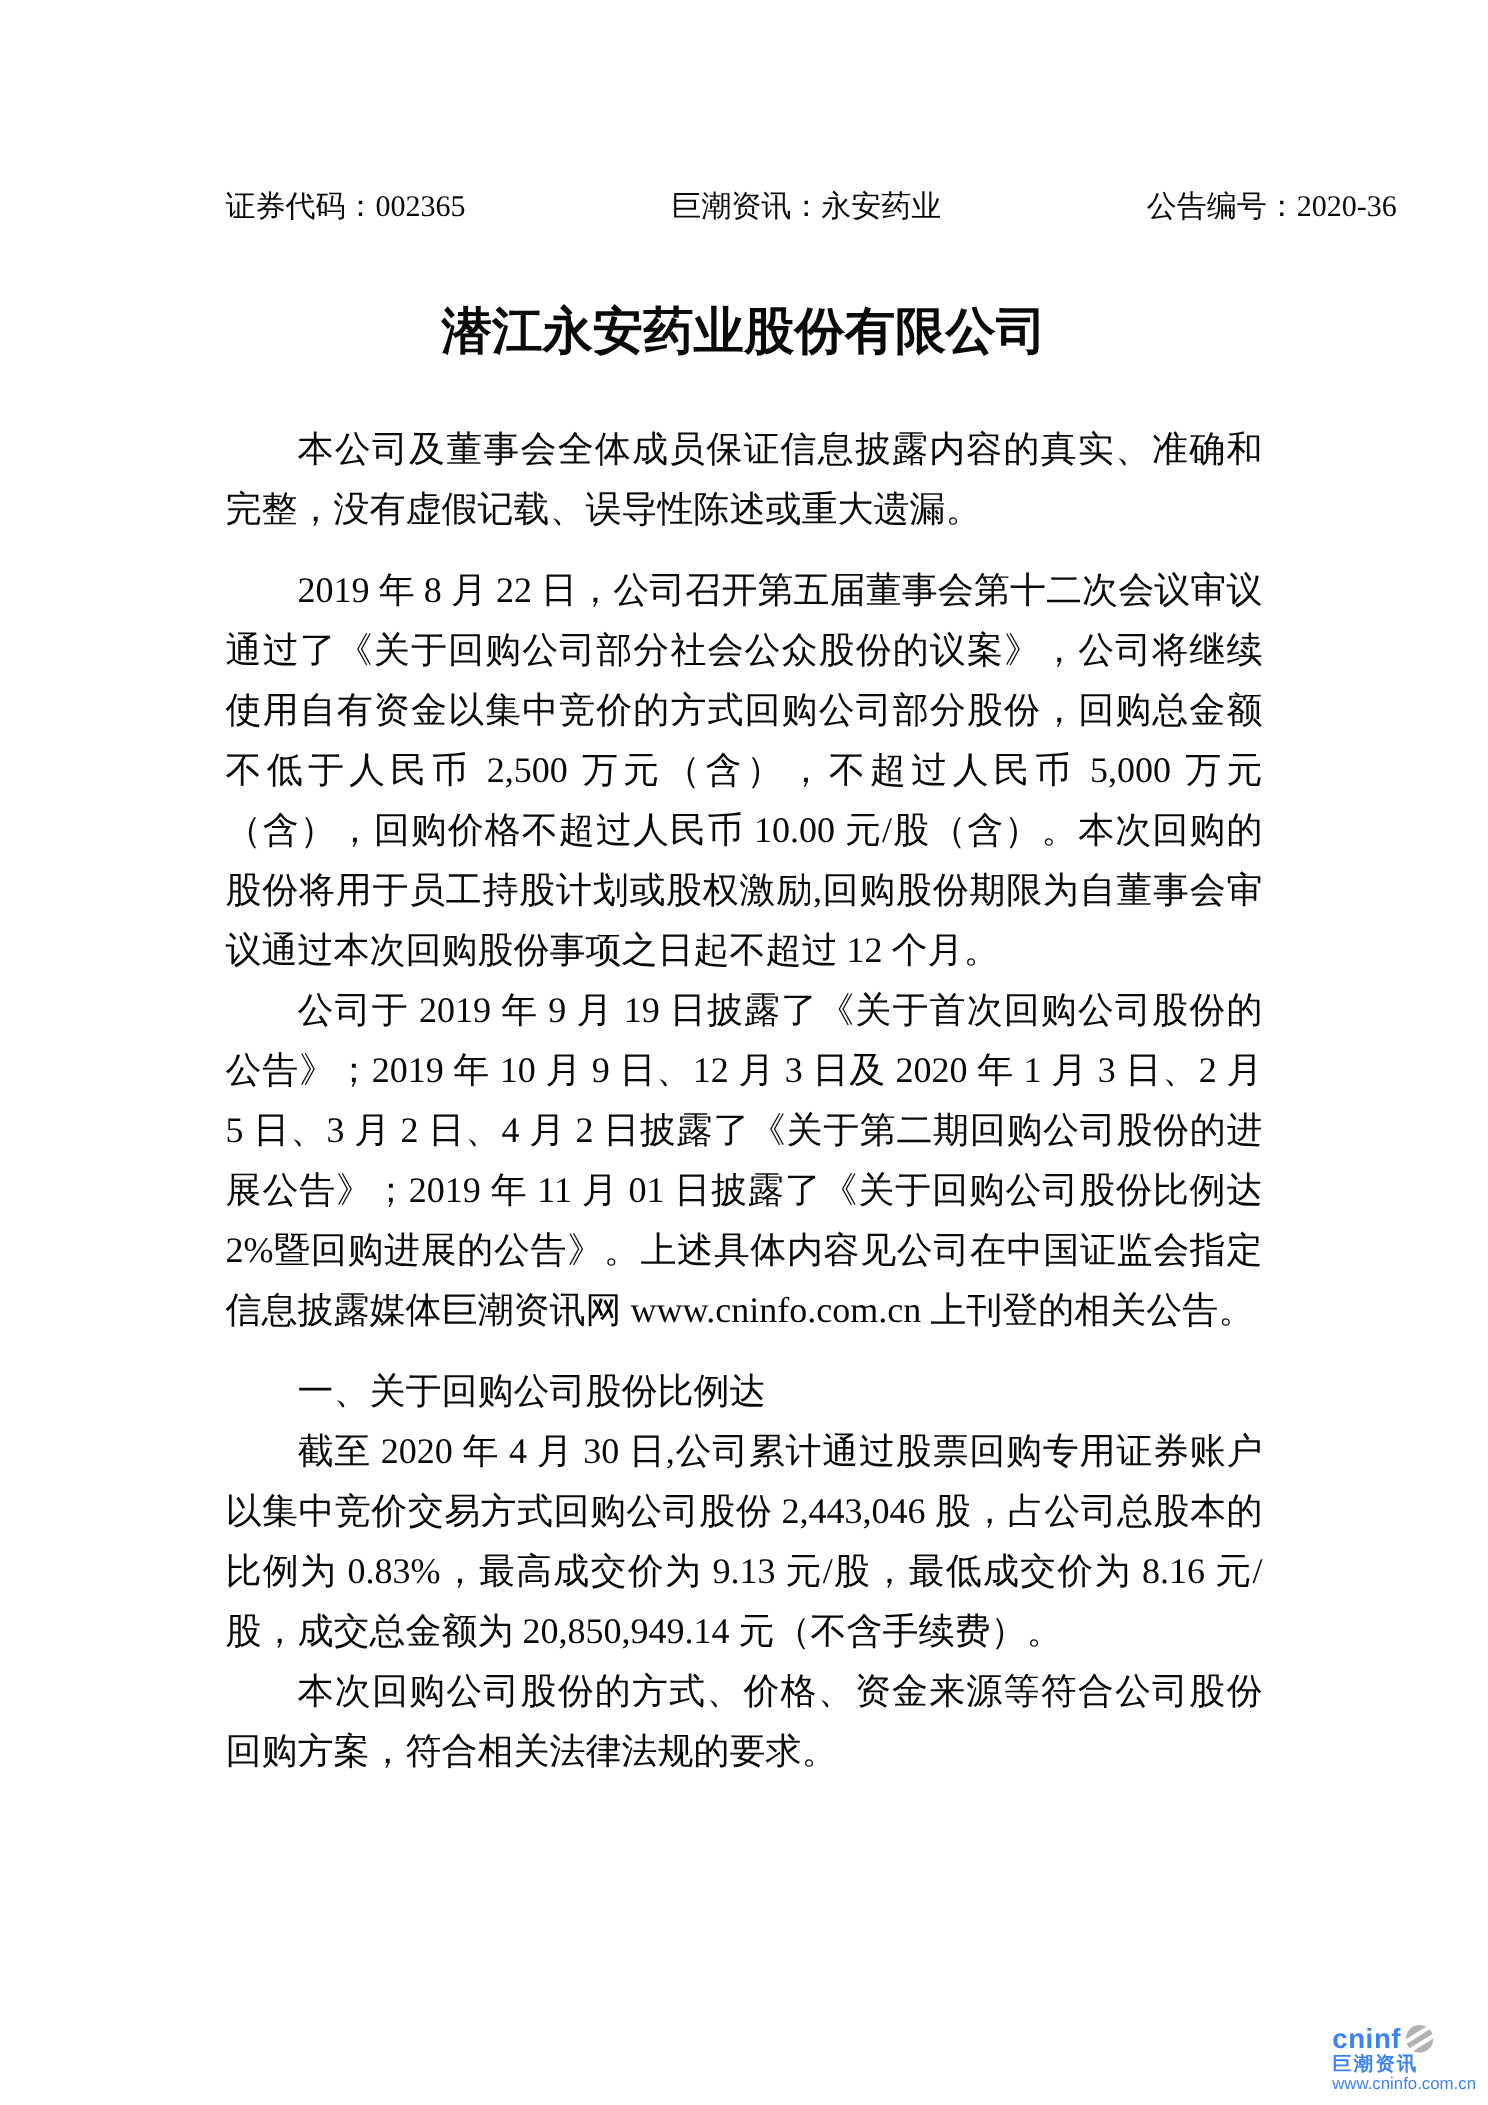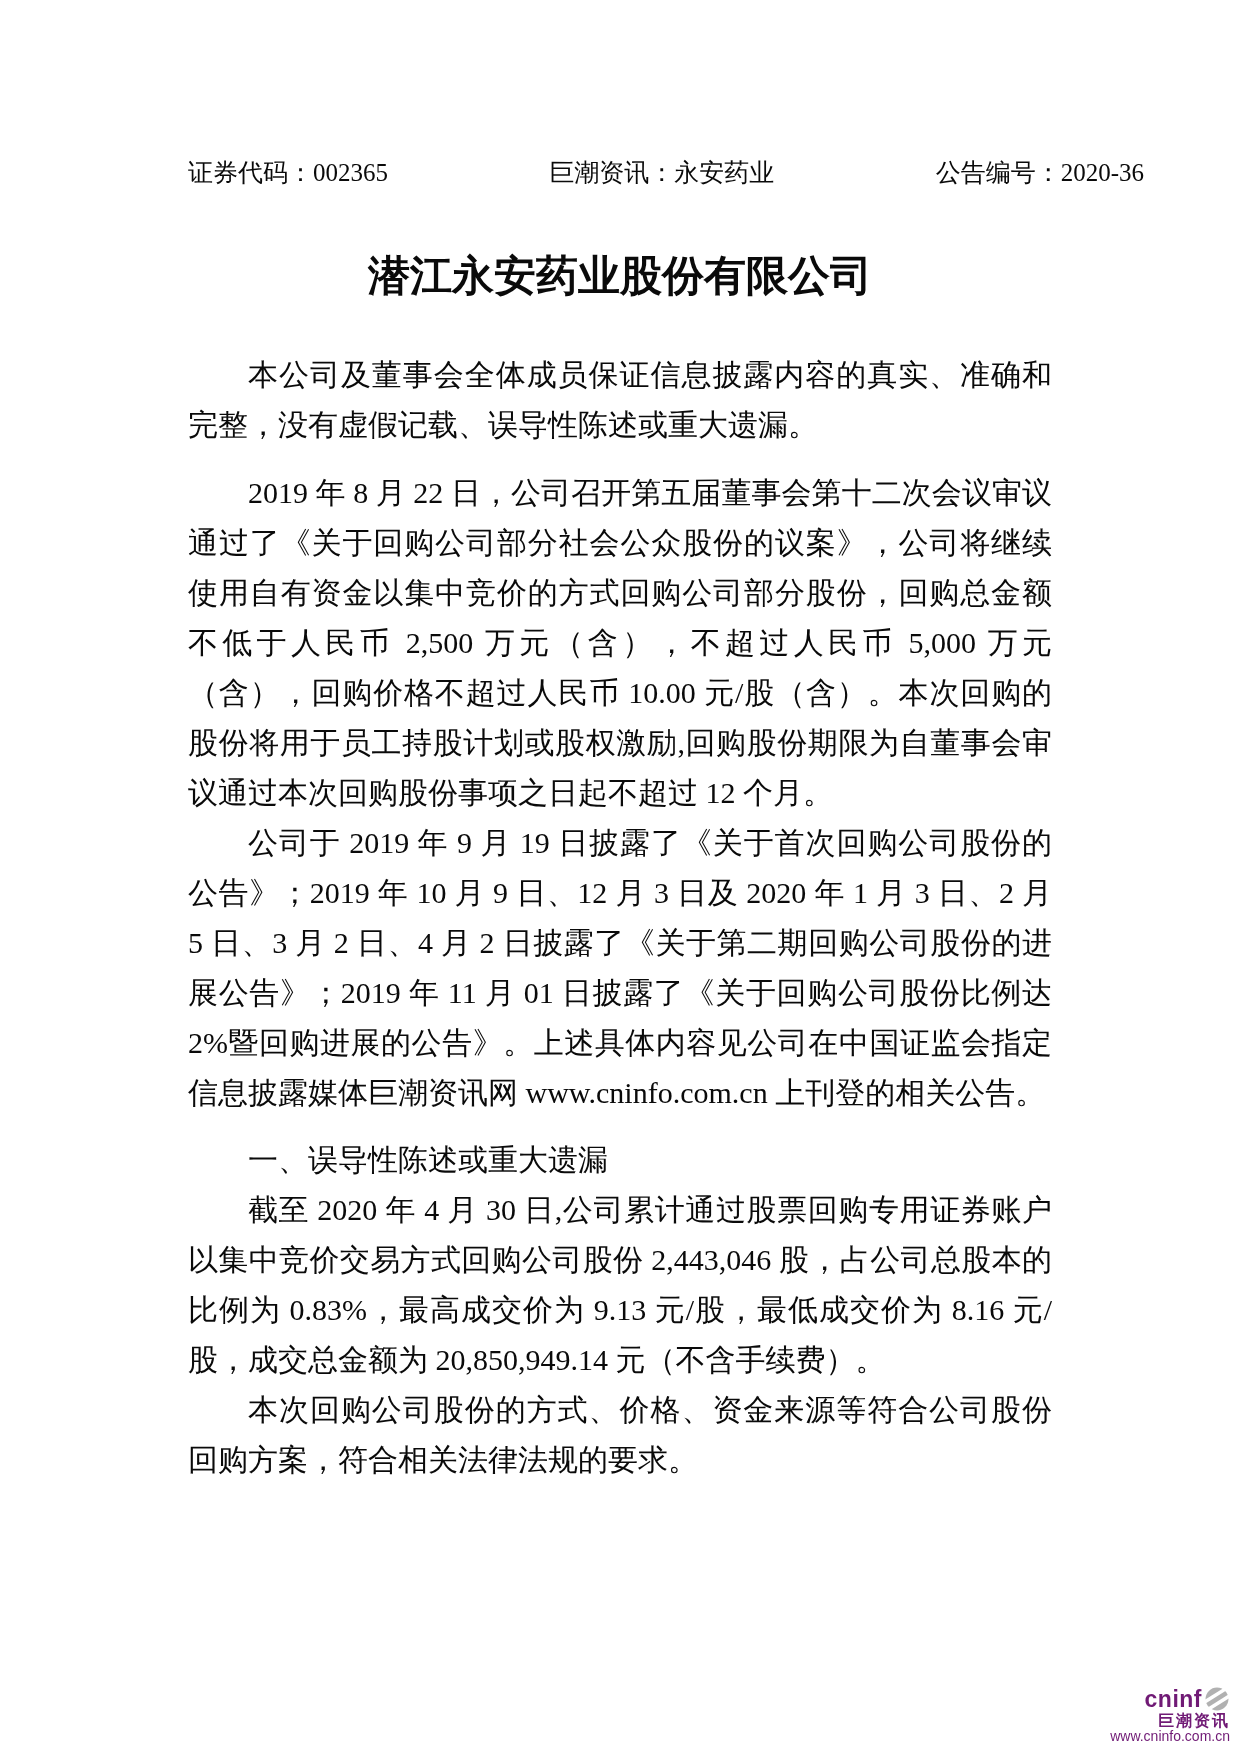--- a/index.html
+++ b/index.html
@@ -12,21 +12,21 @@
     width: 1240px;
     height: 1754px;
     background: #ffffff;
     overflow: hidden;
     color: #0a0a0a;
     font-family: "Liberation Serif", "DejaVu Serif", serif;
   }
   .doc-header {
     display: flex;
     justify-content: space-between;
-    margin: 148px 96px 0 188px;
+    margin: 148px 76px 0 188px;
     font-size: 25px;
     line-height: 50px;
     white-space: nowrap;
   }
   .title-company {
     margin: 53px 188px 0 188px;
     text-align: center;
     font-family: "Liberation Sans", "DejaVu Sans", sans-serif;
     font-weight: 700;
     font-size: 42px;
@@ -55,22 +55,22 @@
   }
   .doc-body p.section-heading {
     margin-top: 17px;
   }
   .cninfo-logo {
     position: absolute;
     right: 10px;
     bottom: 10px;
     display: flex;
     flex-direction: column;
-    align-items: flex-end;
-    color: #701a75;
+    align-items: flex-start;
+    color: #3b82f6;
     font-family: "Liberation Sans", "DejaVu Sans", sans-serif;
   }
   .logo-row {
     display: flex;
     align-items: center;
     gap: 2px;
     height: 26px;
   }
   .cninf-text {
     font-size: 23px;
@@ -100,21 +100,21 @@
     <span>巨潮资讯：永安药业</span>
     <span>公告编号：2020-36</span>
   </div>
 
   <h1 class="title-company">潜江永安药业股份有限公司</h1>
 
   <div class="doc-body">
     <p class="pledge">本公司及董事会全体成员保证信息披露内容的真实、准确和完整，没有虚假记载、误导性陈述或重大遗漏。</p>
     <p>2019 年 8 月 22 日，公司召开第五届董事会第十二次会议审议通过了《关于回购公司部分社会公众股份的议案》，公司将继续使用自有资金以集中竞价的方式回购公司部分股份，回购总金额不低于人民币 2,500 万元（含），不超过人民币 5,000 万元（含），回购价格不超过人民币 10.00 元/股（含）。本次回购的股份将用于员工持股计划或股权激励,回购股份期限为自董事会审议通过本次回购股份事项之日起不超过 12 个月。</p>
     <p>公司于 2019 年 9 月 19 日披露了《关于首次回购公司股份的公告》；2019 年 10 月 9 日、12 月 3 日及 2020 年 1 月 3 日、2 月 5 日、3 月 2 日、4 月 2 日披露了《关于第二期回购公司股份的进展公告》；2019 年 11 月 01 日披露了《关于回购公司股份比例达 2%暨回购进展的公告》。上述具体内容见公司在中国证监会指定信息披露媒体巨潮资讯网 www.cninfo.com.cn 上刊登的相关公告。</p>
-    <p class="section-heading">一、误导性陈述或重大遗漏</p>
+    <p class="section-heading">一、关于回购公司股份比例达</p>
     <p>截至 2020 年 4 月 30 日,公司累计通过股票回购专用证券账户以集中竞价交易方式回购公司股份 2,443,046 股，占公司总股本的比例为 0.83%，最高成交价为 9.13 元/股，最低成交价为 8.16 元/股，成交总金额为 20,850,949.14 元（不含手续费）。</p>
     <p>本次回购公司股份的方式、价格、资金来源等符合公司股份回购方案，符合相关法律法规的要求。</p>
   </div>
 
   <div class="cninfo-logo">
     <div class="logo-row">
       <span class="cninf-text">cninf</span>
       <span style="display:inline-flex;">
         <svg width="26" height="26" viewBox="0 0 34 34" xmlns="http://www.w3.org/2000/svg">
           <circle cx="17" cy="17" r="15" fill="#b1b1b1"></circle>

